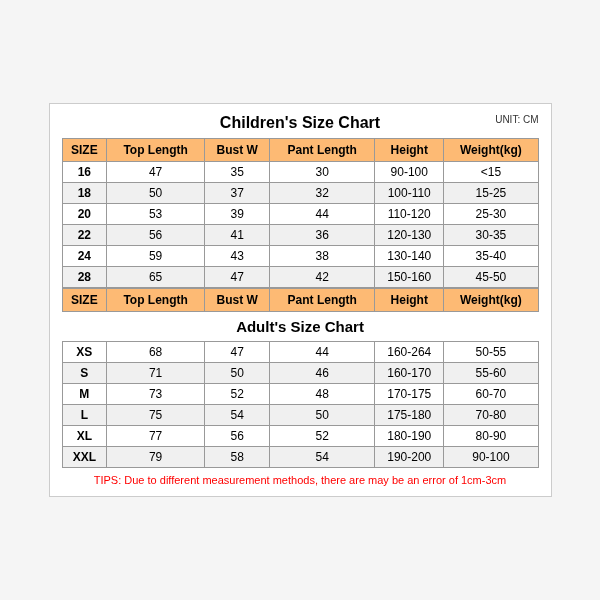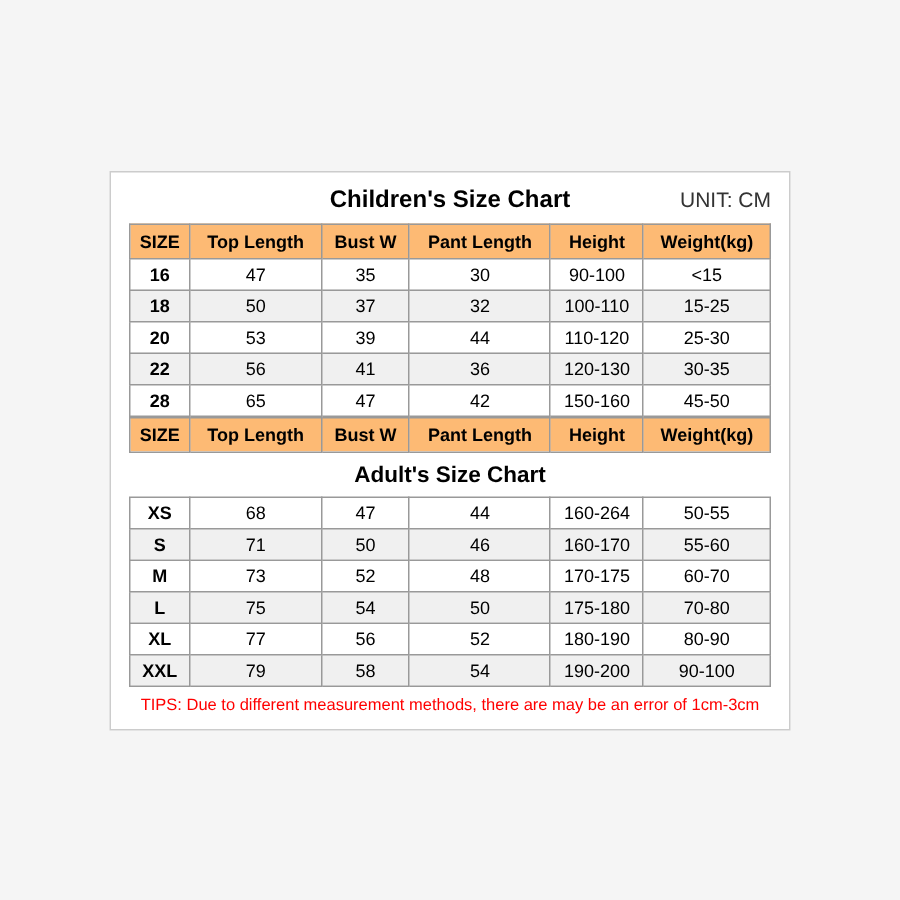--- a/index.html
+++ b/index.html
@@ -9,38 +9,38 @@
       background: #f5f5f5;
       display: flex;
       align-items: center;
       justify-content: center;
       font-family: Arial, sans-serif;
     }
     .chart-container {
       background: #ffffff;
       border: 1px solid #ccc;
       padding: 10px 12px 10px 12px;
-      width: 454px;
+      width: 503px;
     }
     .main-title-row {
       display: flex;
       align-items: baseline;
       justify-content: center;
       position: relative;
       margin-bottom: 6px;
     }
     .main-title {
       font-size: 16px;
       font-weight: bold;
       text-align: center;
     }
     .unit-label {
       position: absolute;
       right: 0;
-      font-size: 14px;
+      font-size: 10px;
       color: #333;
       padding-left: 24px;
     }
     table {
       width: 100%;
       border-collapse: collapse;
       font-size: 12px;
     }
     th {
       background-color: #fdba74;
@@ -126,20 +126,28 @@
           <td>110-120</td>
           <td>25-30</td>
         </tr>
         <tr>
           <td>22</td>
           <td>56</td>
           <td>41</td>
           <td>36</td>
           <td>120-130</td>
           <td>30-35</td>
+        </tr>
+        <tr>
+          <td>24</td>
+          <td>59</td>
+          <td>43</td>
+          <td>38</td>
+          <td>130-140</td>
+          <td>35-40</td>
         </tr>
         <tr>
           <td>28</td>
           <td>65</td>
           <td>47</td>
           <td>42</td>
           <td>150-160</td>
           <td>45-50</td>
         </tr>
       </tbody>

